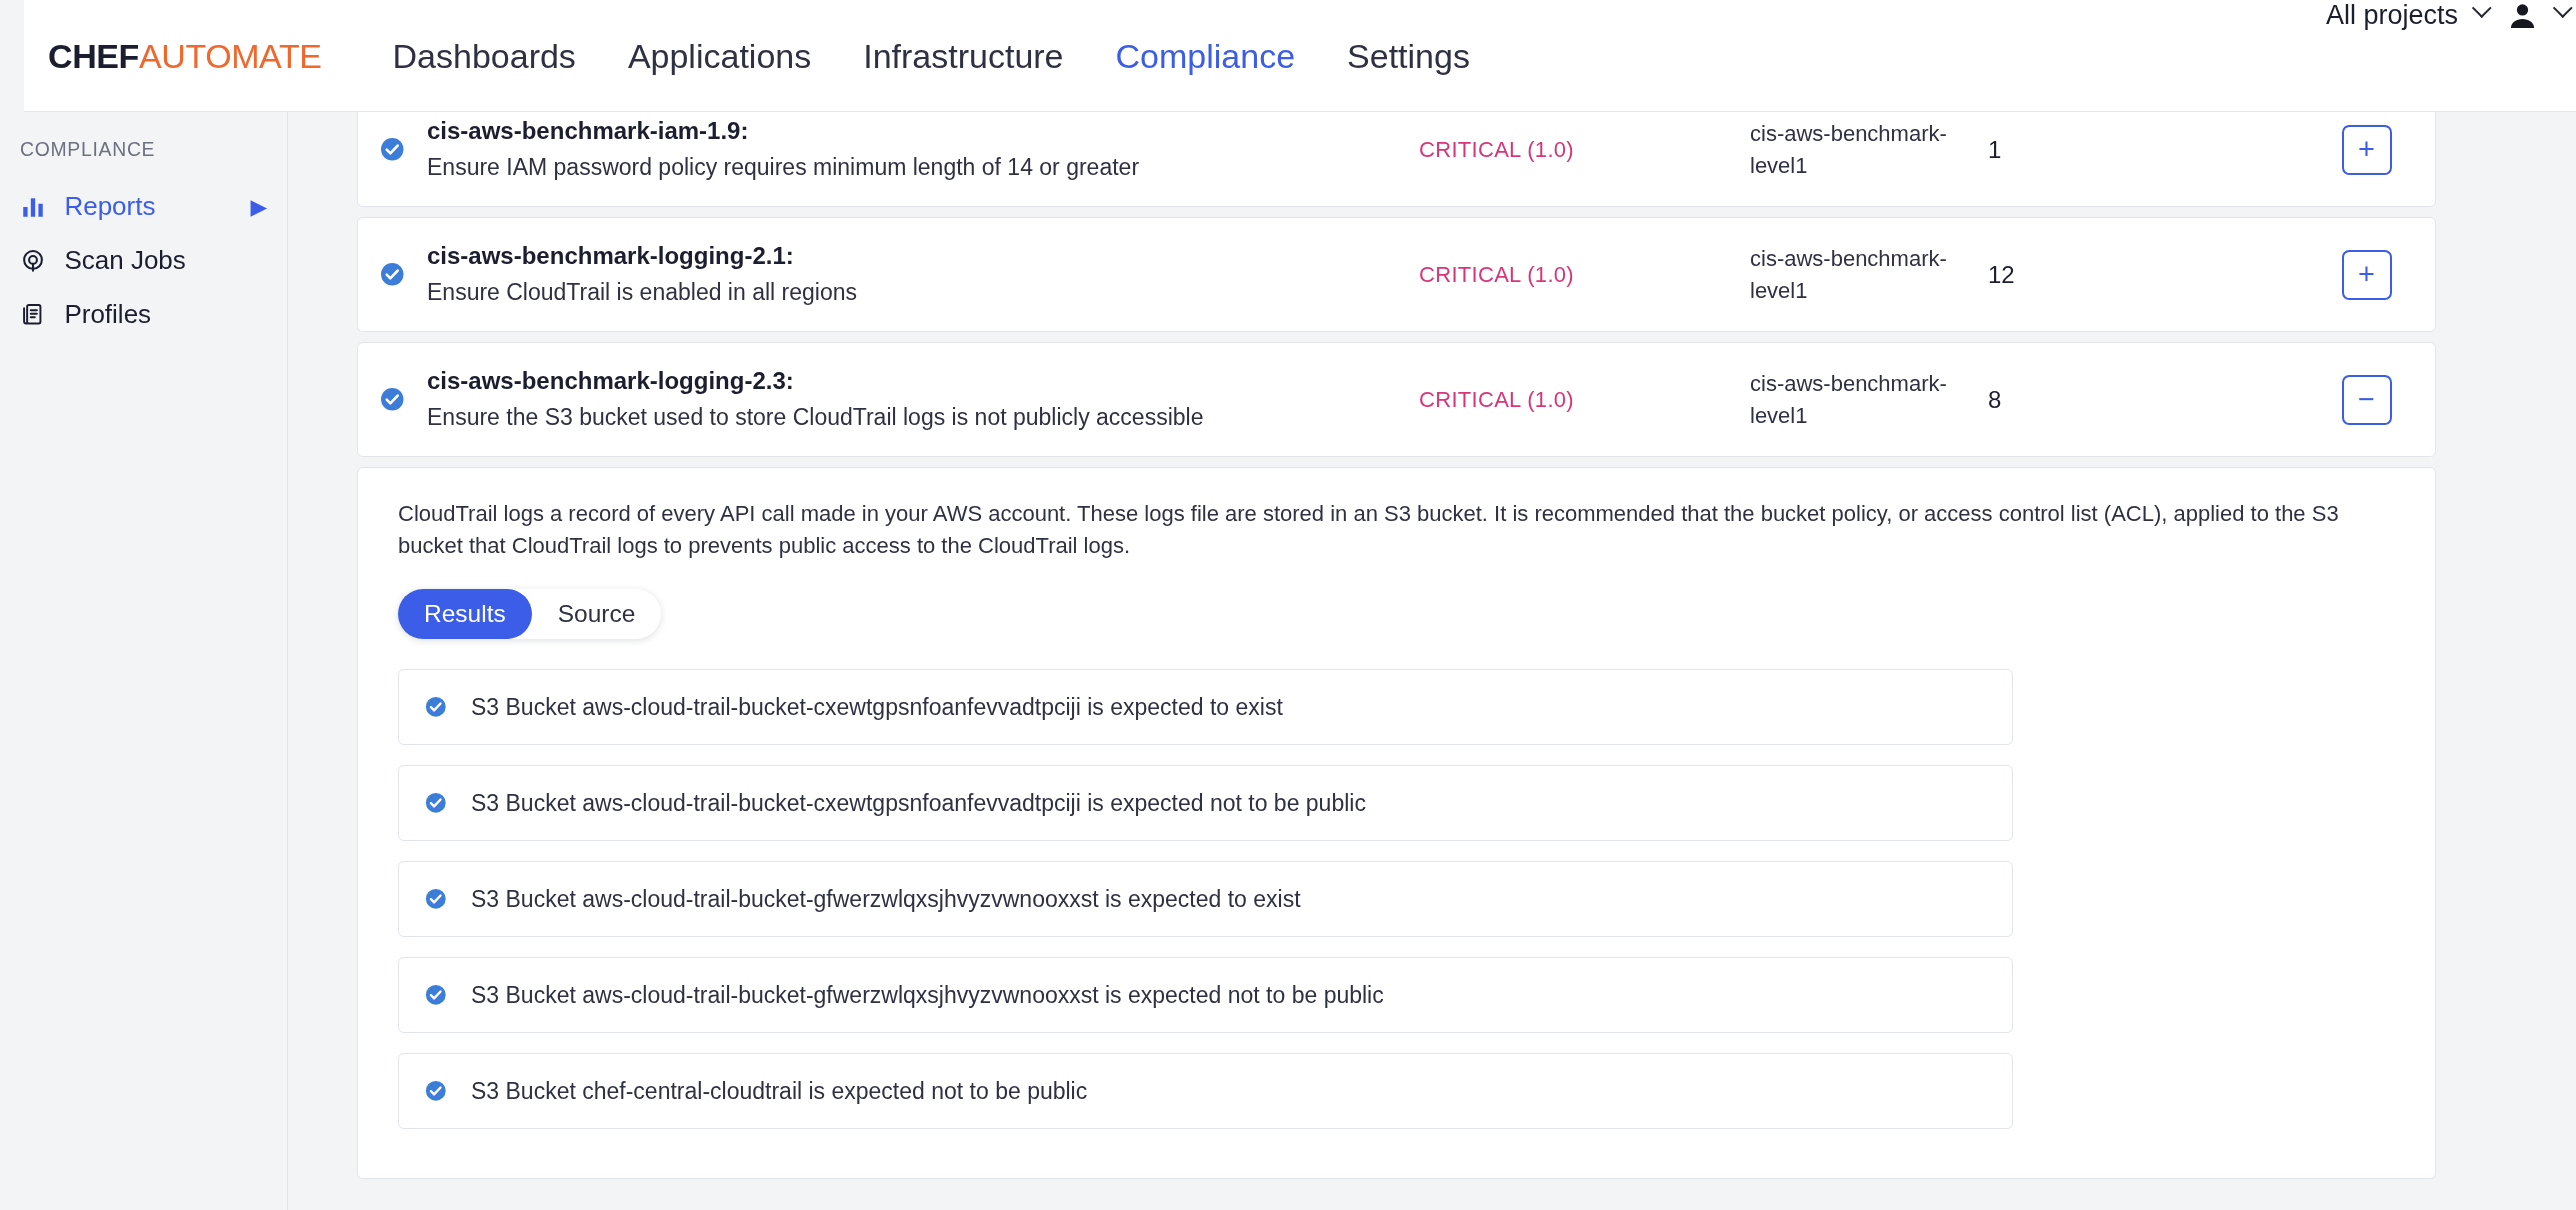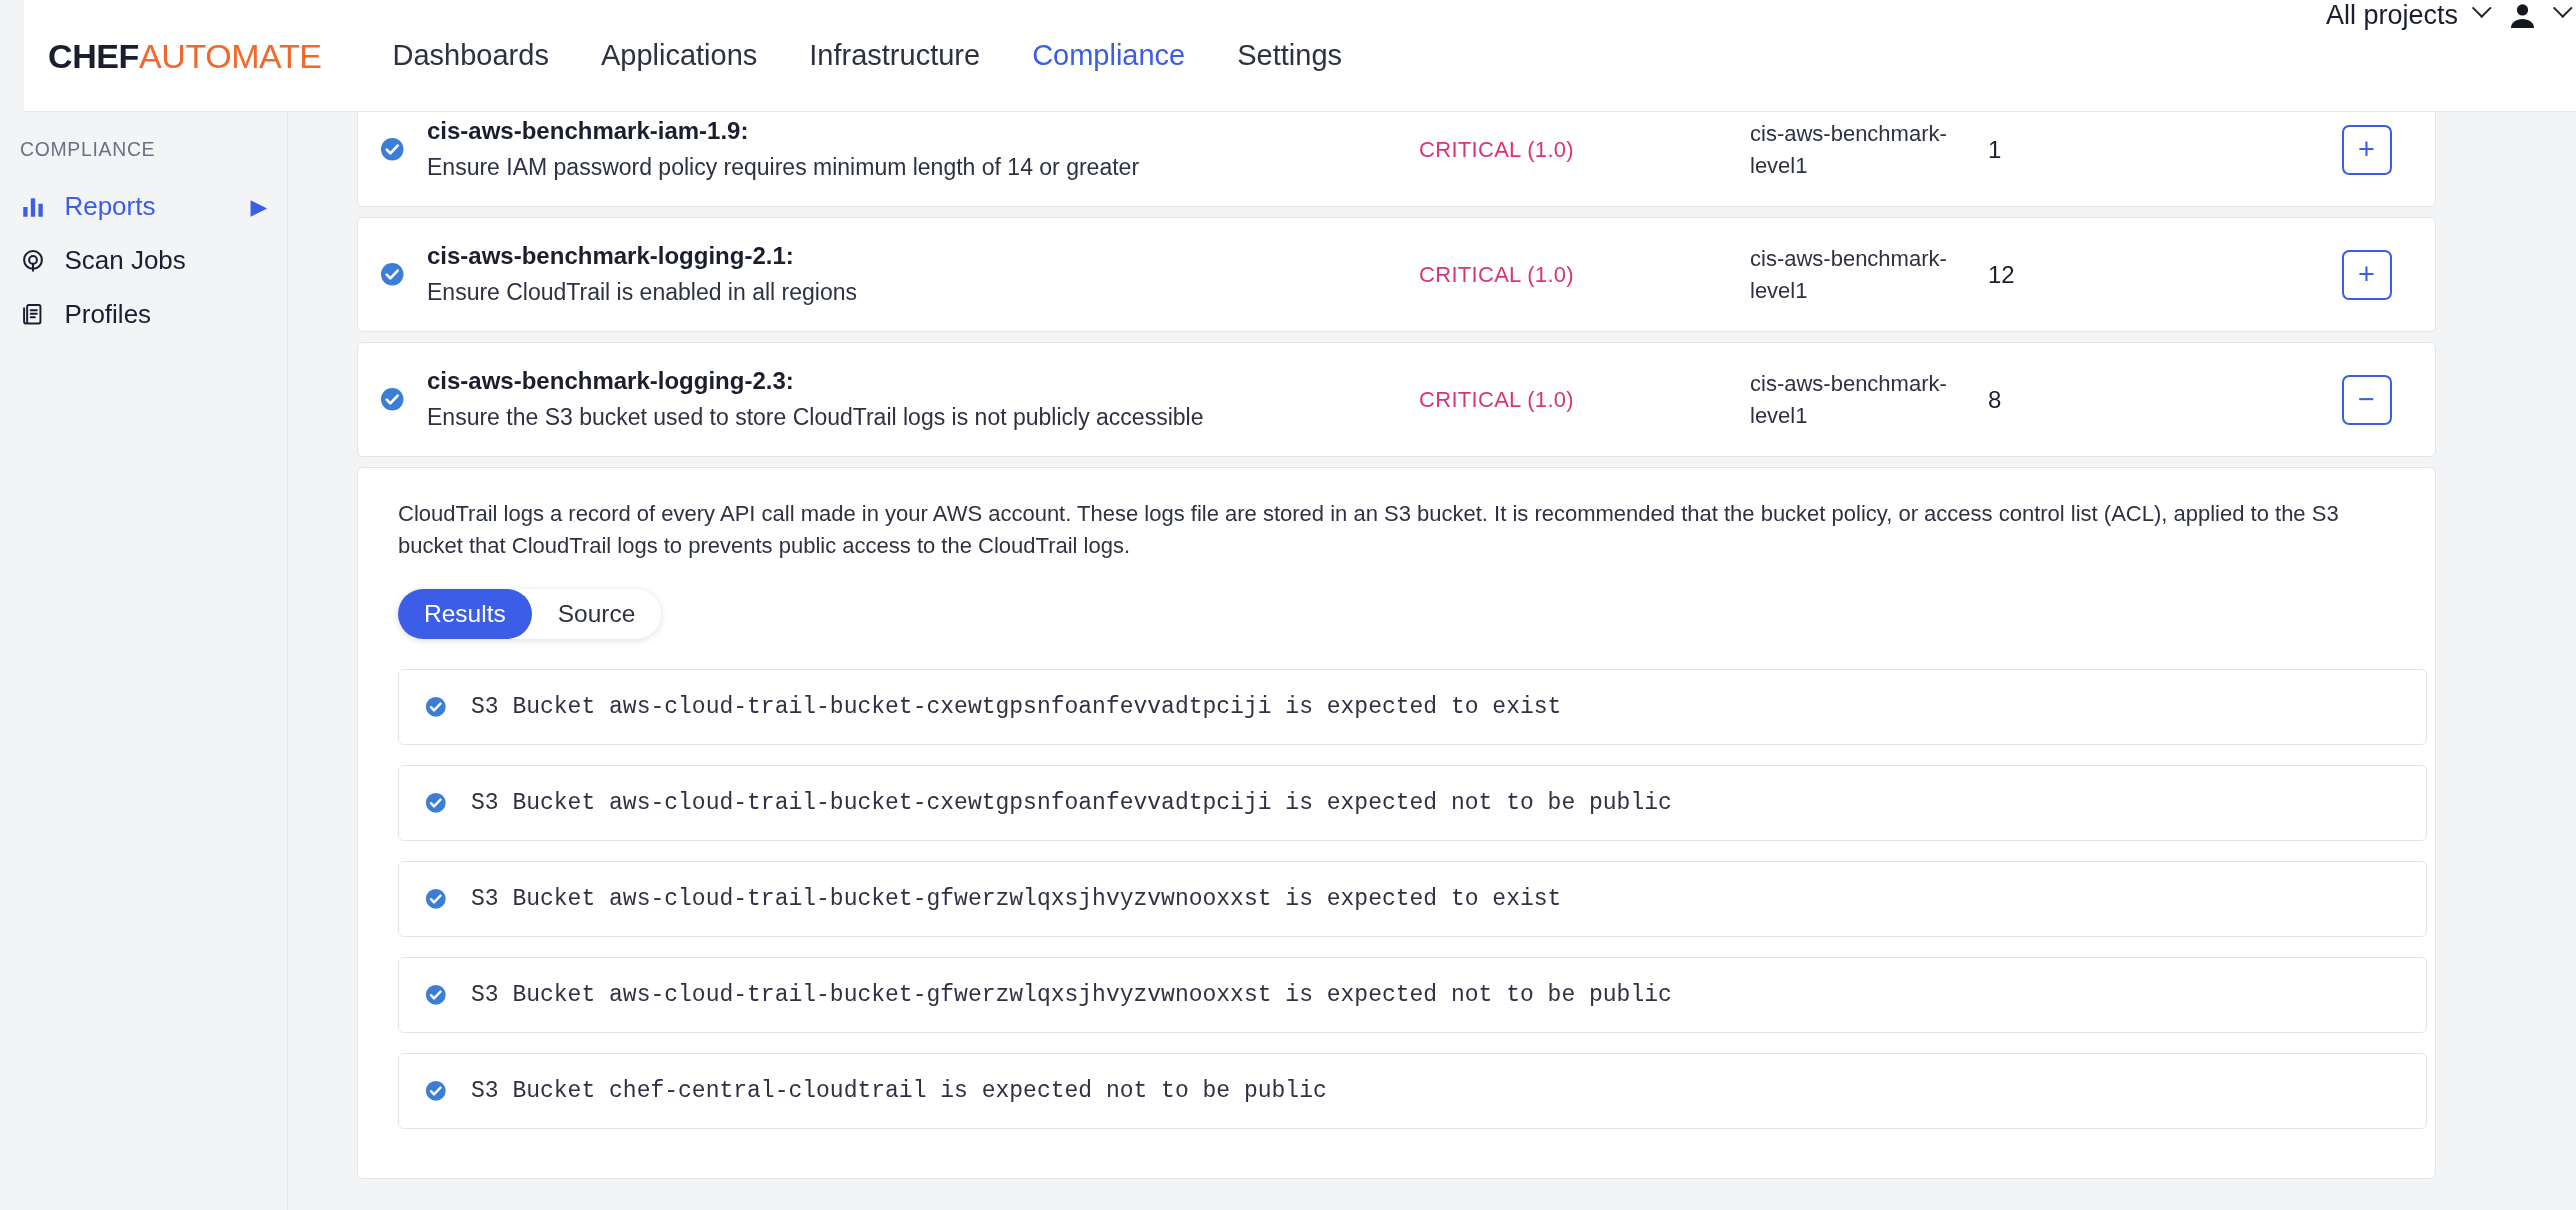--- a/index.html
+++ b/index.html
@@ -19,21 +19,21 @@
     display: flex; align-items: center;
     z-index: 40;
     margin-left: 24px;
   }
   .logo { margin-left: 24px; font-size: 34px; font-weight: 700; letter-spacing: -0.4px; line-height: 1; }
   .logo .chef { color: #1b1e2e; }
   .logo .automate { color: #f1682d; font-weight: 400; }
 
   .nav { display: flex; align-items: center; margin-left: 71px; }
   .nav-item {
-    font-size: 29px; color: #2e3142; margin-right: 52px;
+    font-size: 34px; color: #2e3142; margin-right: 52px;
     cursor: pointer; line-height: 1; white-space: nowrap;
   }
   .nav-item.active { color: #3b5de8; }
 
   .top-right {
     position: absolute; right: 29px; top: 0; height: 112px;
     display: flex; align-items: flex-start; gap: 16px;
   }
   .projects-label { font-size: 27px; color: #1b1e2e; white-space: nowrap; }
   .chev { display: inline-block; width: 16px; height: 16px; position: relative; }
@@ -128,22 +128,21 @@
   .seg.active { background: #3b5de8; color: #ffffff; }
 
   .results { margin-top: 30px; }
   .result-row {
     background: #ffffff;
     border: 1.4px solid #e1e5ea;
     border-radius: 5.8px;
     height: 76px; margin-bottom: 20px;
     display: flex; align-items: center;
     padding-left: 26px;
-    width: 2029px;
-    font-family: Liberation Mono, monospace;
+    width: 1615px;
   }
   .result-check { width: 36px; display: flex; align-items: center; }
   .result-text { font-size: 23px; color: #2e3142; margin-left: 10px; }
 </style>
 </head>
 <body>
 
 <div class="topbar">
   <div class="logo">
     <span class="chef">CHEF</span><span class="automate">AUTOMATE</span>

